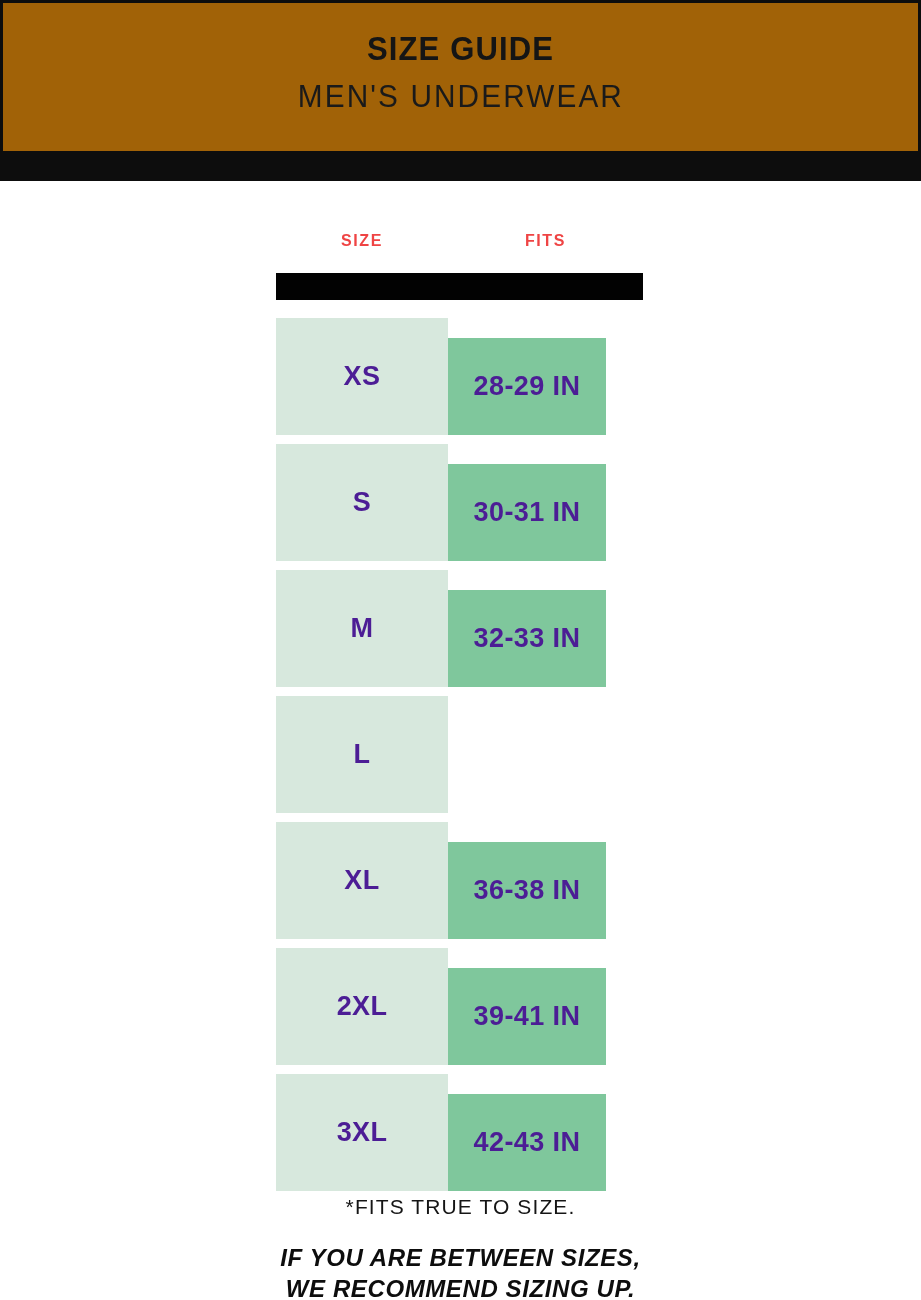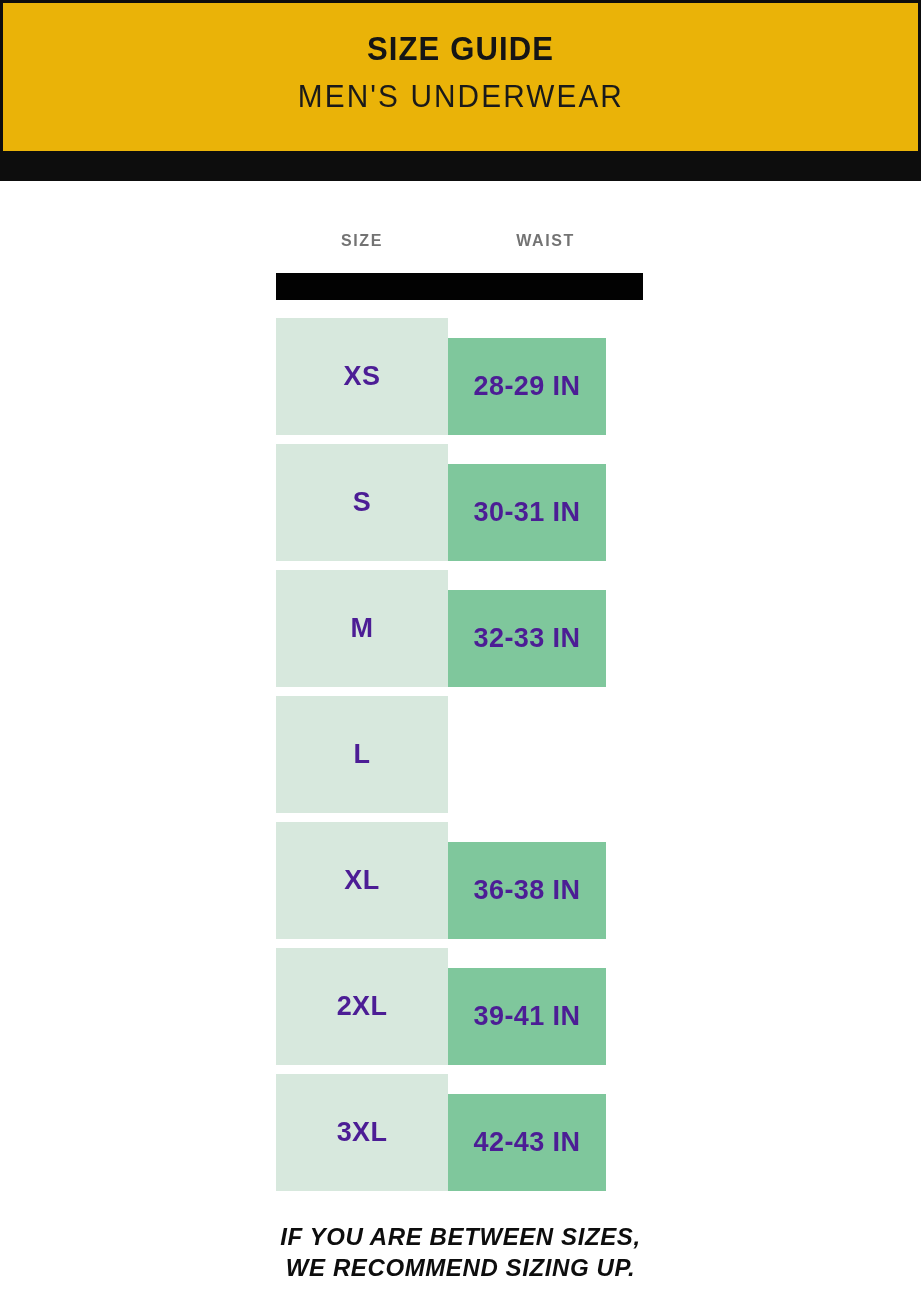--- a/index.html
+++ b/index.html
@@ -18,21 +18,21 @@
 
   
   .header-box {
     position: absolute;
     left: 0;
     top: 0;
     width: 921px;
     height: 154px;
     box-sizing: border-box;
     border: 3px solid #0d0d0d;
-    background: #eab308;
+    background: #a16207;
     display: flex;
     flex-direction: column;
     align-items: center;
     justify-content: flex-start;
   }
   .header-title {
     margin-top: 29px;
     font-family: "Liberation Sans", sans-serif;
     font-weight: 700;
     font-size: 33px;
@@ -71,21 +71,21 @@
     display: flex;
     width: 367px;
     height: 38px;
     align-items: center;
   }
   .col-head {
     font-size: 16px;
     font-weight: 700;
     letter-spacing: 1.6px;
     text-align: center;
-    color: #737373;
+    color: #ef4444;
   }
   .col-head.size { width: 172px; }
   .col-head.waist { width: 195px; }
 
   .head-bar {
     width: 367px;
     height: 27px;
     background: #020202;
     margin-top: 13px;
   }
@@ -149,21 +149,21 @@
 <div class="header-box">
   <div class="header-title">SIZE GUIDE</div>
   <div class="header-subtitle">MEN'S UNDERWEAR</div>
 </div>
 <div class="header-rule"></div>
 
 <div class="table-wrap">
 
   <div class="col-heads">
     <div class="col-head size">SIZE</div>
-    <div class="col-head waist">WAIST</div>
+    <div class="col-head waist">FITS</div>
   </div>
 
   <div class="head-bar"></div>
 
   <div class="rows">
 
     <div class="row">
       <div class="cell size">XS</div>
       <div class="cell waist">28-29 IN</div>
     </div>
@@ -194,17 +194,18 @@
 
     <div class="row">
       <div class="cell size">3XL</div>
       <div class="cell waist">42-43 IN</div>
     </div>
 
   </div>
 </div>
 
 <div class="footnotes">
+  <div class="note-regular">*FITS TRUE TO SIZE.</div>
   <div class="note-strong">
     <div>IF YOU ARE BETWEEN SIZES,</div>
     <div>WE RECOMMEND SIZING UP.</div>
   </div>
 </div>
 
 </body></html>

